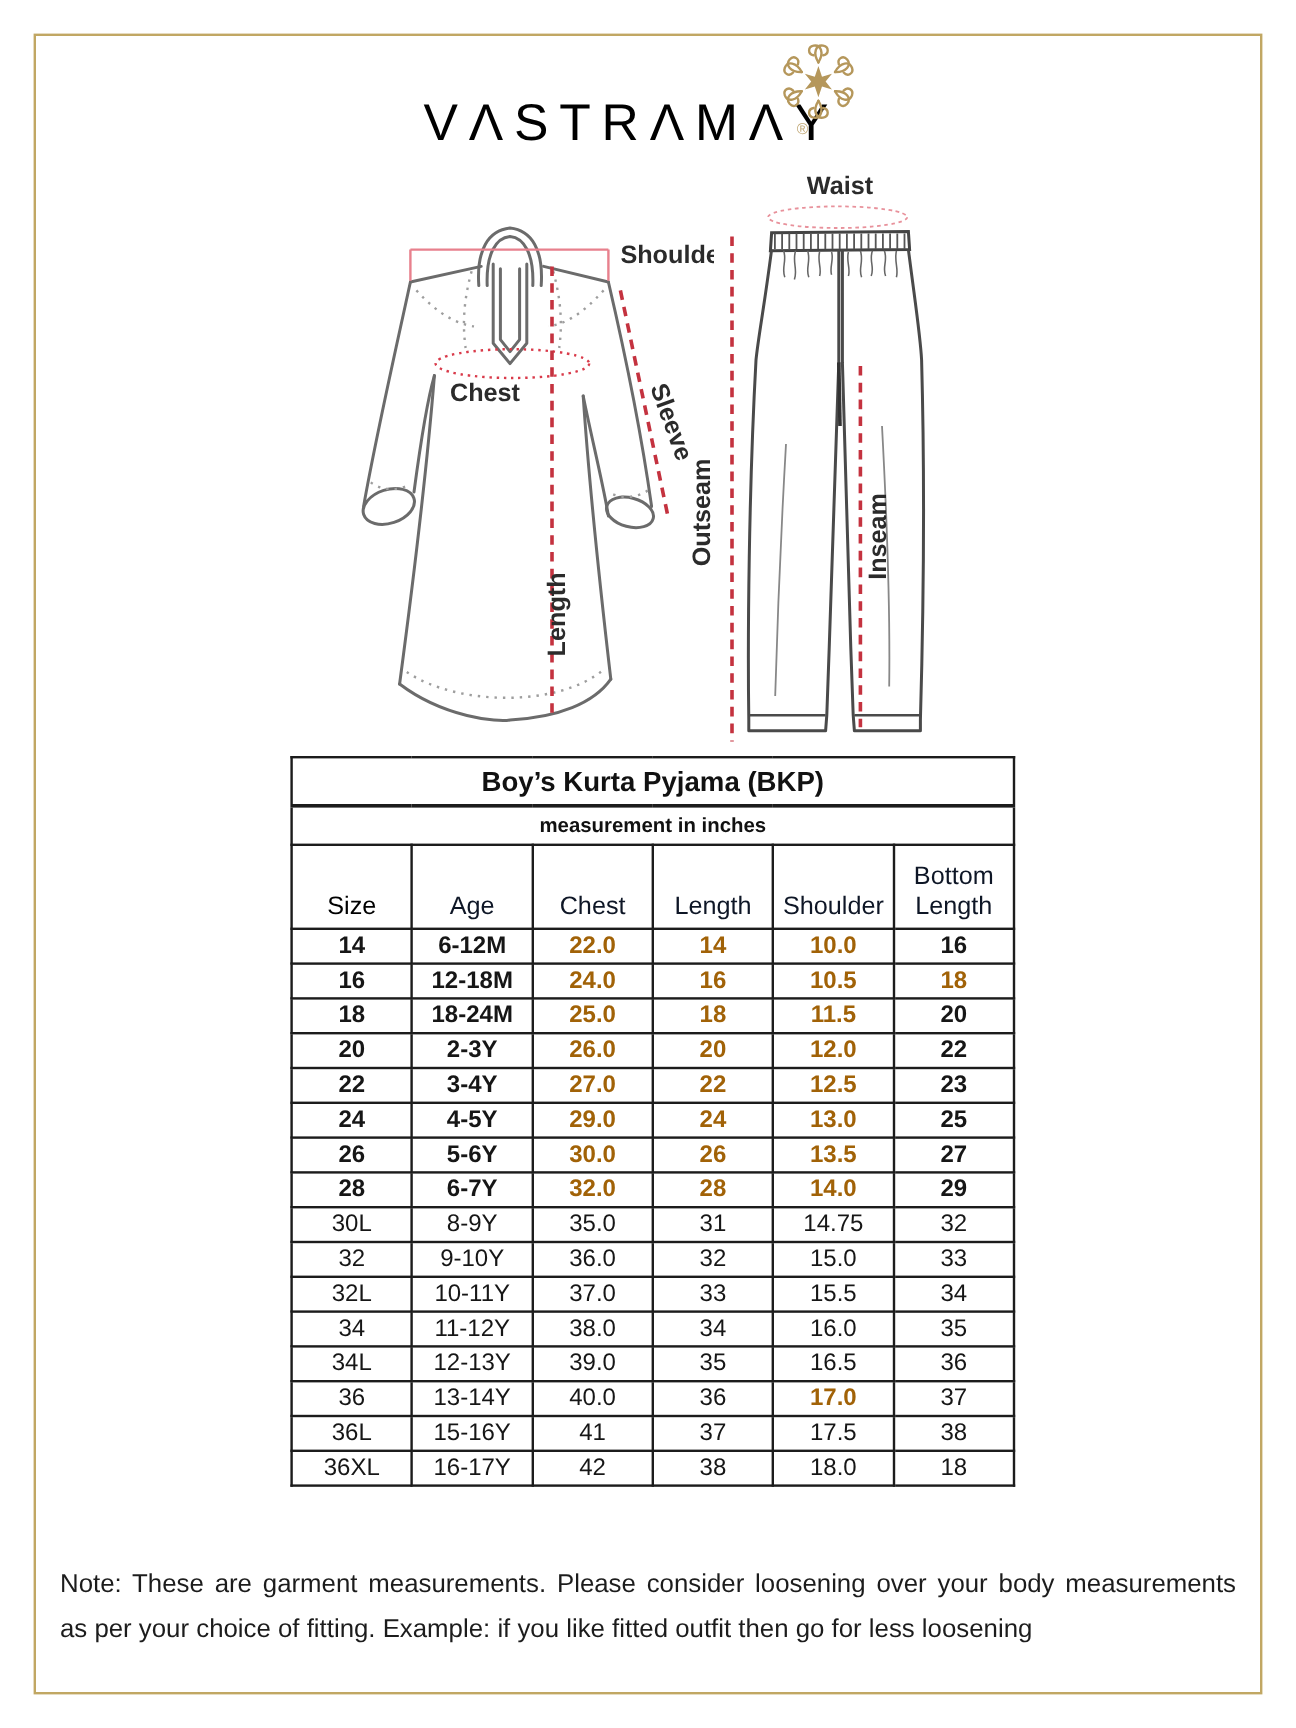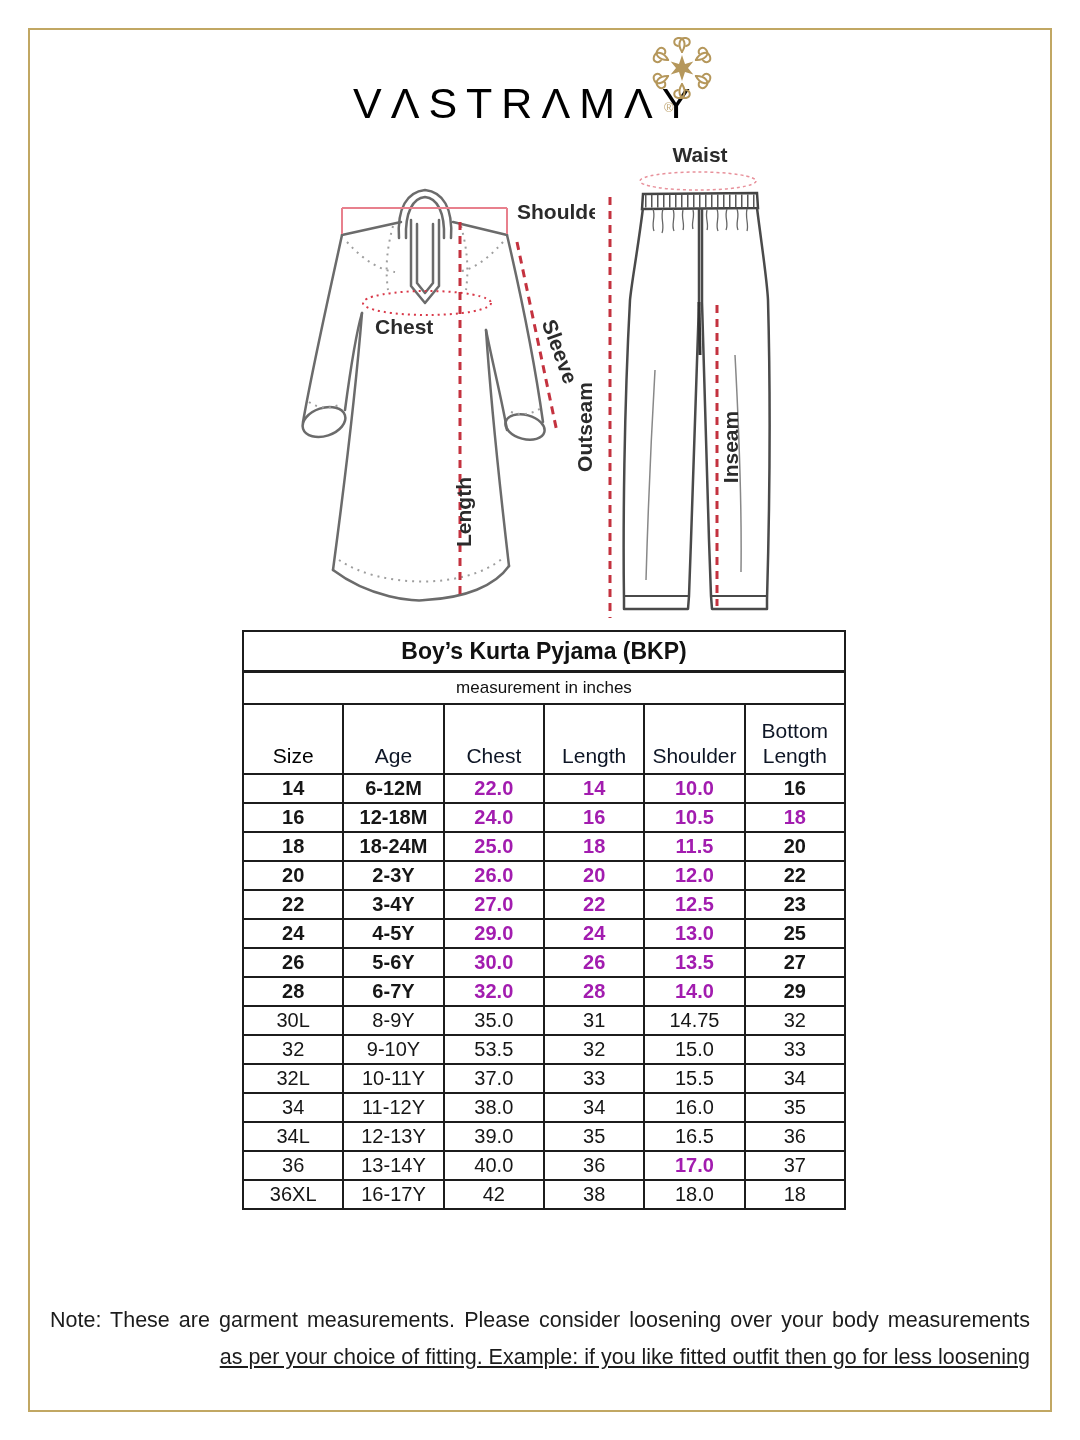--- a/index.html
+++ b/index.html
@@ -14,32 +14,32 @@
   .ornament{position:absolute;left:644px;top:34px;}
   
   .diagram{position:absolute;}
   .dgm-label{font-size:21px;font-weight:700;fill:#2b2b2b;}
   
   .size-table-wrap{position:absolute;left:242px;top:630px;width:565px;}
   table.size-chart{border-collapse:collapse;width:604px;table-layout:fixed;}
   .size-chart th,.size-chart td{border:2px solid #1c1c1c;text-align:center;padding:0;
         font-family:"Liberation Sans",sans-serif;}
   .t-title{height:38px;font-size:23px;font-weight:bold;color:#111;border-bottom-width:3px !important;}
-  .t-sub{height:30px;font-size:17px;font-weight:normal;color:#111;}
+  .t-sub{height:30px;font-size:17px;font-weight:bold;color:#111;}
   .col-head{height:64px;vertical-align:bottom;font-size:21px;font-weight:normal;color:#0e1626;
         padding-bottom:4px !important;line-height:1.22;margin-top:43px;}
   .col-head.size-col{color:#000;}
   .size-chart td{height:27px;font-size:20px;color:#161616;}
   .size-chart td.b{font-weight:bold;}
-  .size-chart td.e{color:#a21caf;font-weight:bold;}
+  .size-chart td.e{color:#a16207;font-weight:bold;}
   
   .note{position:absolute;left:50px;top:1302px;width:980px;font-size:21.5px;
         color:#1c1c1c;line-height:37px;}
   .note .l1{text-align:justify;text-align-last:justify;}
-  .note .l2{text-align:right;text-decoration:underline;}
+  .note .l2{text-align:left;}
 </style>
 </head>
 <body>
 
 <div class="page">
   <div class="gold-frame"></div>
 
   <div class="brand">VΛSTRΛMΛY</div>
   <div class="brand-reg">®</div>
   <svg class="ornament" width="76" height="66" viewBox="0 0 76 66">
@@ -228,21 +228,21 @@
             <td>30L</td>
             <td>8-9Y</td>
             <td>35.0</td>
             <td>31</td>
             <td>14.75</td>
             <td>32</td>
           </tr>
           <tr>
             <td>32</td>
             <td>9-10Y</td>
-            <td>53.5</td>
+            <td>36.0</td>
             <td>32</td>
             <td>15.0</td>
             <td>33</td>
           </tr>
           <tr>
             <td>32L</td>
             <td>10-11Y</td>
             <td>37.0</td>
             <td>33</td>
             <td>15.5</td>
@@ -266,20 +266,28 @@
           </tr>
           <tr>
             <td>36</td>
             <td>13-14Y</td>
             <td>40.0</td>
             <td>36</td>
             <td class="e">17.0</td>
             <td>37</td>
           </tr>
           <tr>
+            <td>36L</td>
+            <td>15-16Y</td>
+            <td>41</td>
+            <td>37</td>
+            <td>17.5</td>
+            <td>38</td>
+          </tr>
+          <tr>
             <td>36XL</td>
             <td>16-17Y</td>
             <td>42</td>
             <td>38</td>
             <td>18.0</td>
             <td>18</td>
           </tr>
         </tbody>
     </table>
   </div>

